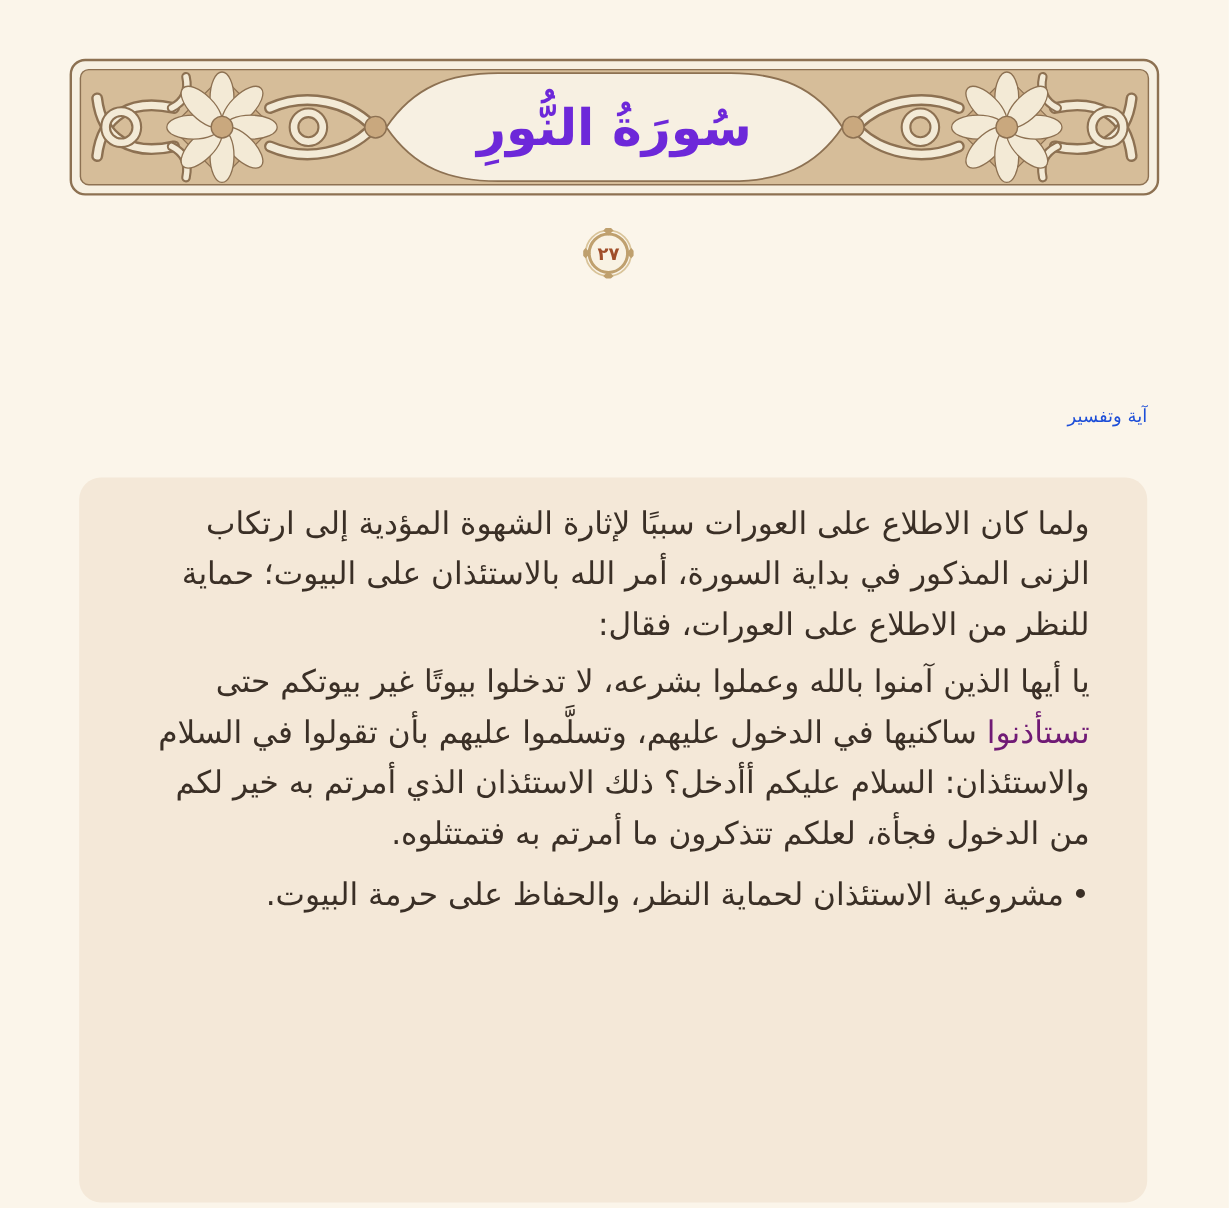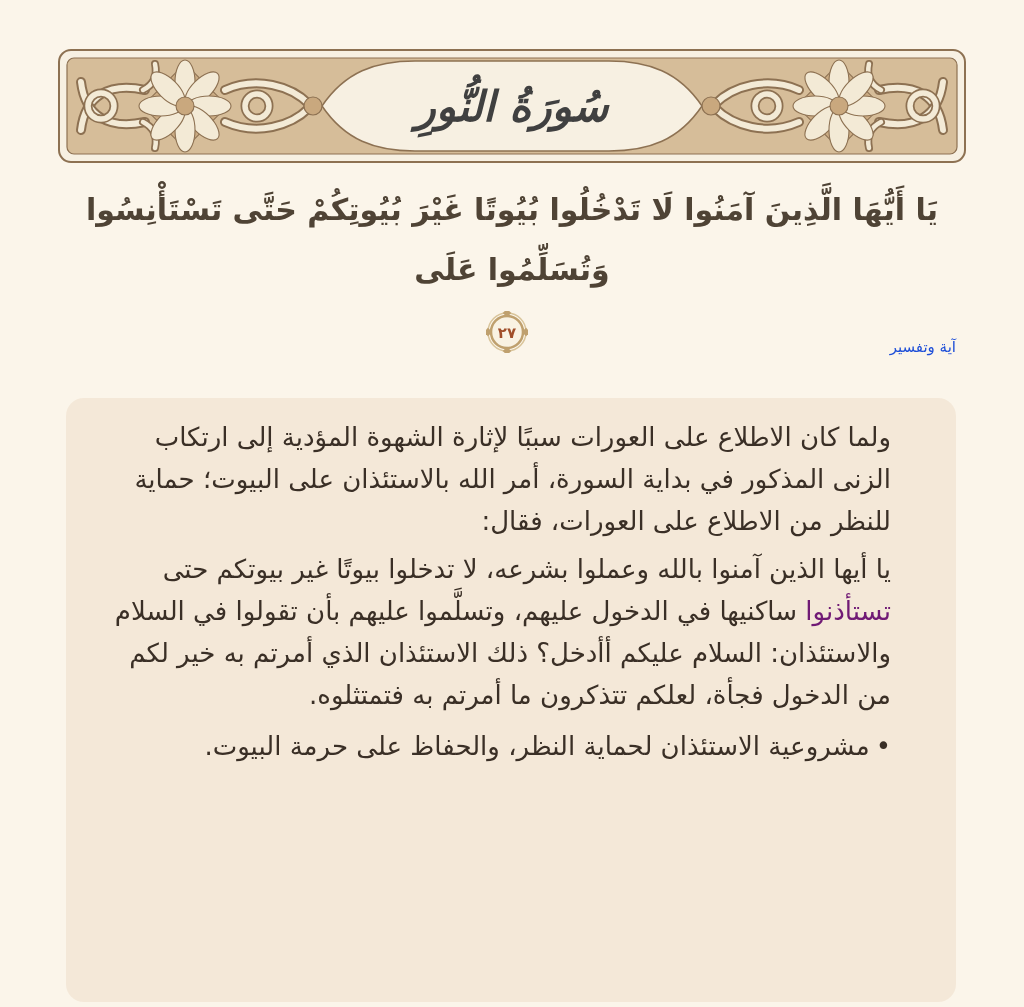--- a/index.html
+++ b/index.html
@@ -31,24 +31,23 @@
     height: 100%;
   }
   .banner-title {
     position: absolute;
     inset: 0;
     display: flex;
     align-items: center;
     justify-content: center;
     font-size: 42px;
     font-weight: bold;
-    color: #404040;
+    color: #6d28d9;
     letter-spacing: 1px;
     pointer-events: none;
-    font-style: italic;
   }
 
   
   .verse {
     position: absolute;
     top: 180px;
     left: 40px;
     right: 40px;
     text-align: center;
     font-size: 30px;
@@ -79,21 +78,21 @@
   
   .tafsir-box {
     position: absolute;
     top: 398px;
     left: 66px;
     width: 890px;
     height: 604px;
     background: #f4e8d8;
     border-radius: 18px;
     box-sizing: border-box;
-    padding: 18px 65px 20px 44px;
+    padding: 18px 48px 20px 44px;
     color: #3a2f26;
     font-size: 26px;
     text-align: right;
   }
   .tafsir-para {
     margin: 0 0 6px 0;
     line-height: 42px;
   }
   .red-word {
     color: #701a75;
@@ -156,21 +155,20 @@
       <use href="#sideOrnament" transform="translate(910 0) scale(-1 1)"></use>
 
       <path d="M 265 58 C 288 24 318 13 358 13 L 552 13 C 592 13 622 24 645 58 C 622 92 592 103 552 103 L 358 103 C 318 103 288 92 265 58 Z" fill="#f7f0e2" stroke="#8d7152" stroke-width="1.5"></path>
       <circle cx="256" cy="58" r="9" fill="#c9a87e" stroke="#8d7152" stroke-width="1.2"></circle>
       <circle cx="654" cy="58" r="9" fill="#c9a87e" stroke="#8d7152" stroke-width="1.2"></circle>
     </svg>
     <div class="banner-title">سُورَةُ النُّورِ</div>
   </div>
 
   <div class="verse" dir="rtl" lang="ar">
-    <span class="verse-line">يَا أَيُّهَا الَّذِينَ آمَنُوا لَا تَدْخُلُوا بُيُوتًا غَيْرَ بُيُوتِكُمْ حَتَّى تَسْتَأْنِسُوا وَتُسَلِّمُوا عَلَى</span>
     <span class="verse-line"><svg class="ayah-medallion" viewBox="0 0 42 42">
         <circle cx="21" cy="21" r="16" fill="#f9f2e3" stroke="#bfa06e" stroke-width="2.5"></circle>
         <circle cx="21" cy="21" r="19" fill="none" stroke="#d9c49a" stroke-width="1.5"></circle>
         <rect x="18" y="-1" width="6" height="6" fill="#bfa06e" transform="rotate(45 21 2)"></rect>
         <rect x="18" y="37" width="6" height="6" fill="#bfa06e" transform="rotate(45 21 40)"></rect>
         <rect x="-1" y="18" width="6" height="6" fill="#bfa06e" transform="rotate(45 2 21)"></rect>
         <rect x="37" y="18" width="6" height="6" fill="#bfa06e" transform="rotate(45 40 21)"></rect>
         <text x="21" y="27" text-anchor="middle" font-size="15" font-weight="bold" fill="#a04e2a" font-family="DejaVu Sans, sans-serif">٢٧</text>
       </svg></span>
   </div>

